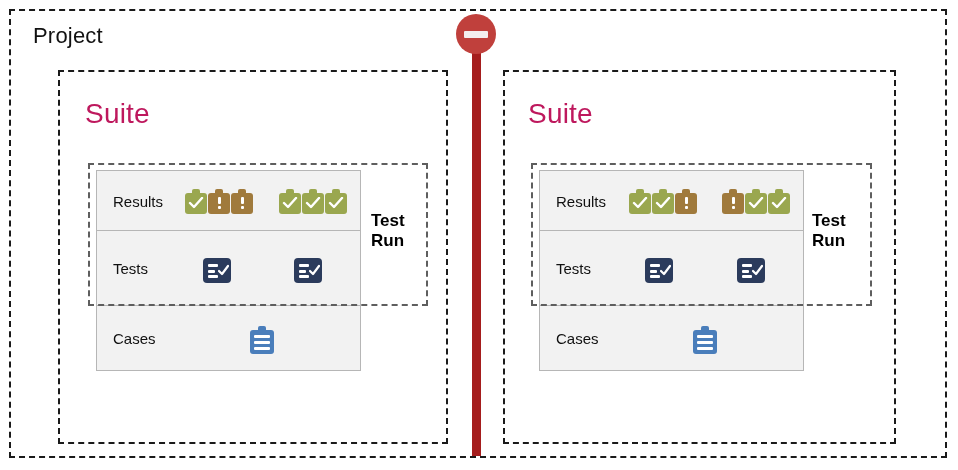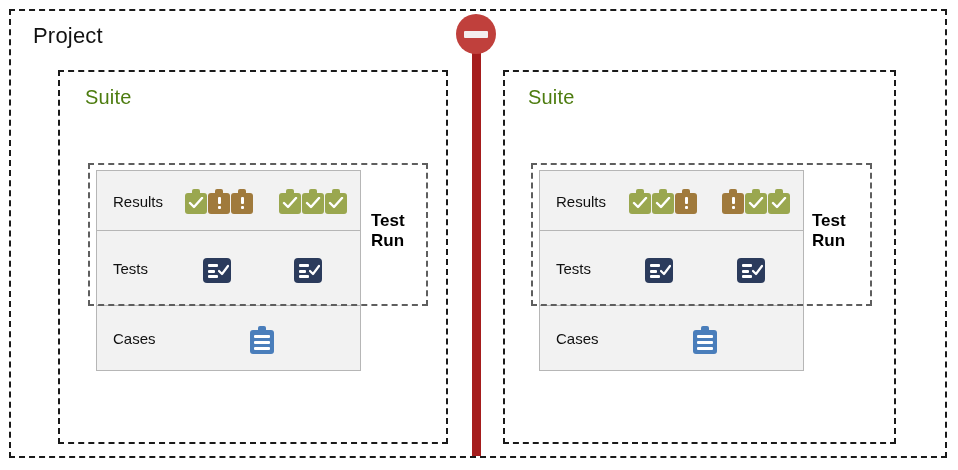--- a/index.html
+++ b/index.html
@@ -25,21 +25,21 @@
     box-sizing:border-box;
   }
   .suite-left{left:58px;top:70px;width:390px;height:374px;}
   .suite-right{left:503px;top:70px;width:393px;height:374px;}
 
   .label-project{
     position:absolute;left:33px;top:23px;
     font-size:22px;color:#111;letter-spacing:.2px;
   }
   .label-suite{
-    position:absolute;font-size:20px;color:#4d7c0f;letter-spacing:.2px;
+    position:absolute;font-size:28px;color:#be185d;letter-spacing:.2px;margin-top:12px;
   }
   .label-suite.l{left:85px;top:86px;}
   .label-suite.r{left:528px;top:86px;}
 
   
   .box-testrun{
     position:absolute;
     border:2px dashed #5e5e5e;
     box-sizing:border-box;
   }

